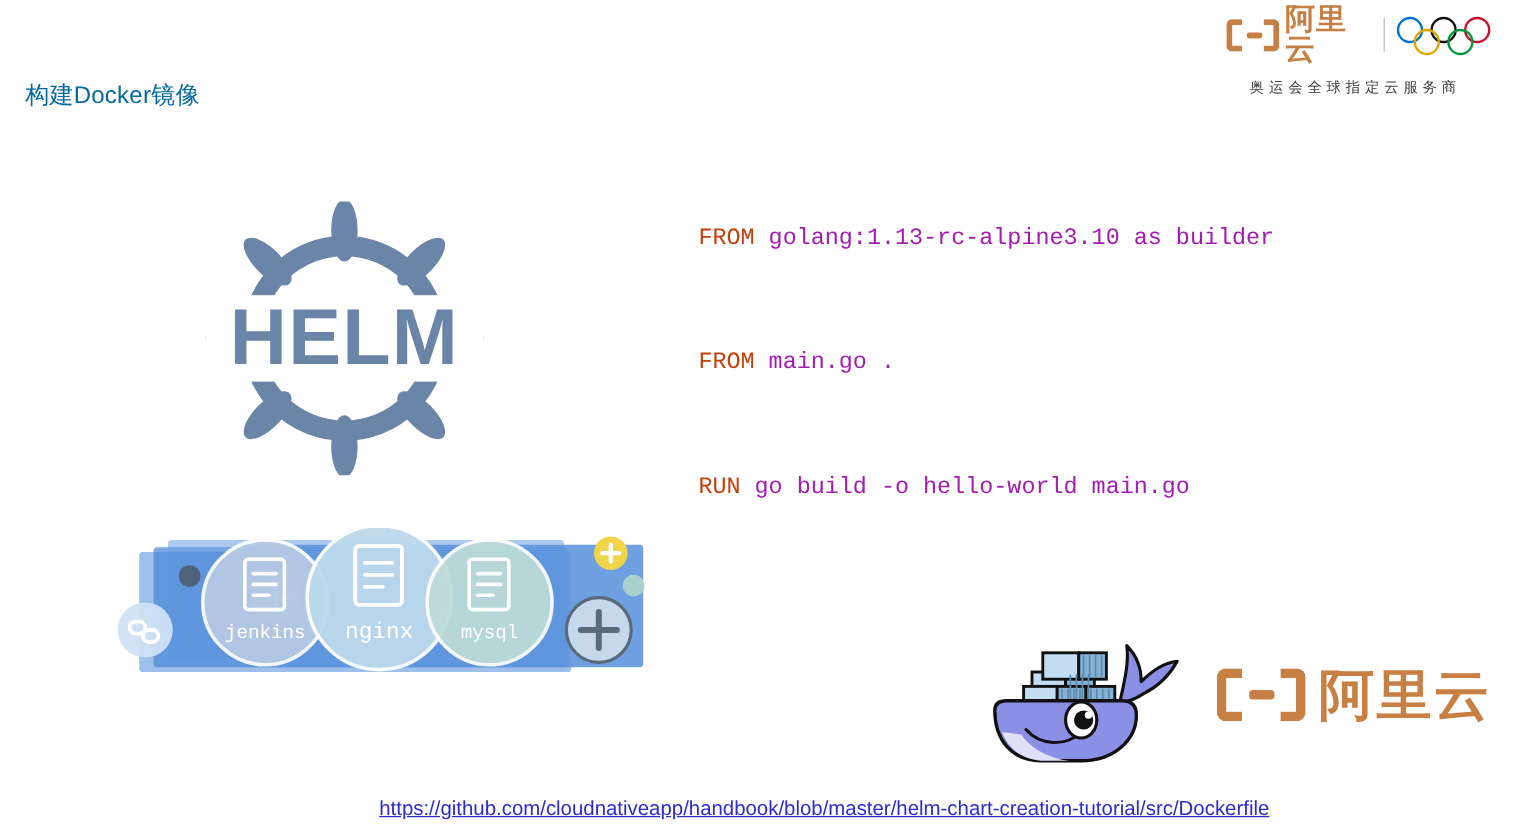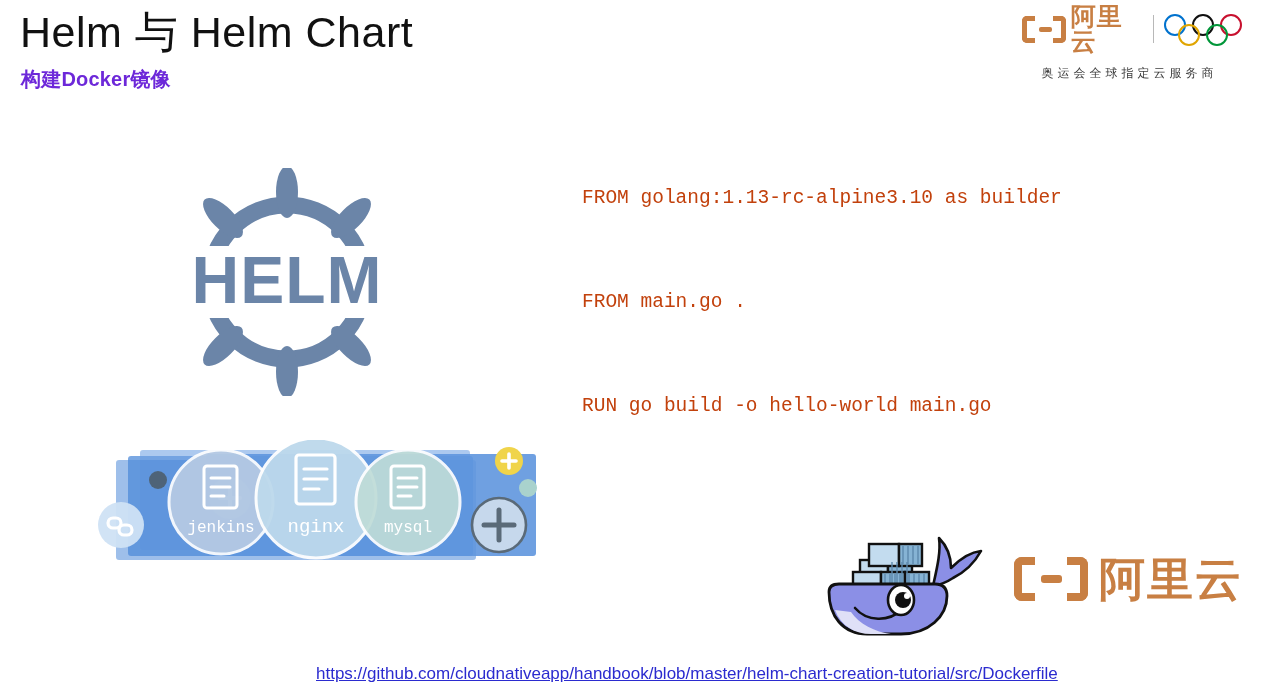--- a/index.html
+++ b/index.html
@@ -29,22 +29,22 @@
     color: #111111;
     letter-spacing: 0.5px;
     line-height: 1.15;
     white-space: nowrap;
   }
   .slide-subtitle {
     position: absolute;
     left: 21px;
     top: 66px;
     font-size: 20px;
-    font-weight: 700;
-    color: #6d28d9;
+    font-weight: 400;
+    color: #0369a1;
     letter-spacing: 0.2px;
     white-space: nowrap;
   }
 
   
   .brand-header {
     position: absolute;
     right: 35px;
     top: 10px;
     width: 215px;
@@ -157,21 +157,21 @@
     left: 582px;
     top: 112px;
     font-family: "Liberation Mono", "DejaVu Sans Mono", monospace;
     font-size: 19.5px;
     line-height: 34.6px;
     white-space: pre;
   }
   .code-line { height: 34.6px; }
   .code-line.blank { height: 34.6px; }
   .kw { color: #c2410c; }
-  .arg { color: #c2410c; }
+  .arg { color: #a21caf; }
 
   
   .docker-whale {
     position: absolute;
     left: 815px;
     top: 524px;
     width: 180px;
     height: 120px;
   }
 
@@ -234,21 +234,20 @@
     text-decoration: underline;
     white-space: nowrap;
     cursor: pointer;
   }
 </style>
 </head>
 <body>
 
 <div id="slide">
 
-  <div class="slide-title">Helm 与 Helm Chart</div>
   <div class="slide-subtitle">构建Docker镜像</div>
 
   <div class="brand-header">
     <div class="brand-row">
       <div class="ali-mark">
         <div class="ali-bracket-wrap">
           <div class="br left"></div>
           <div class="dash"></div>
           <div class="br right"></div>
         </div>

